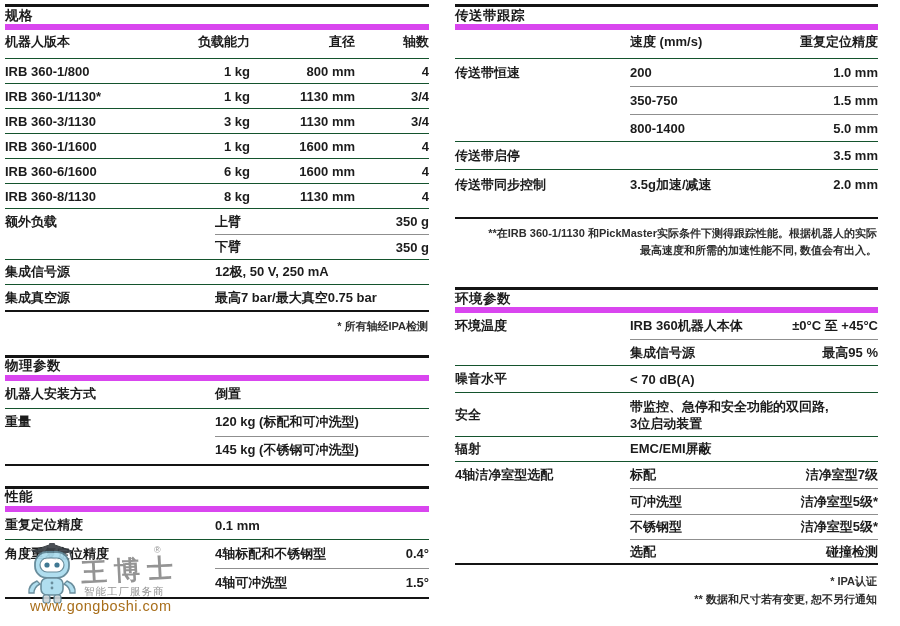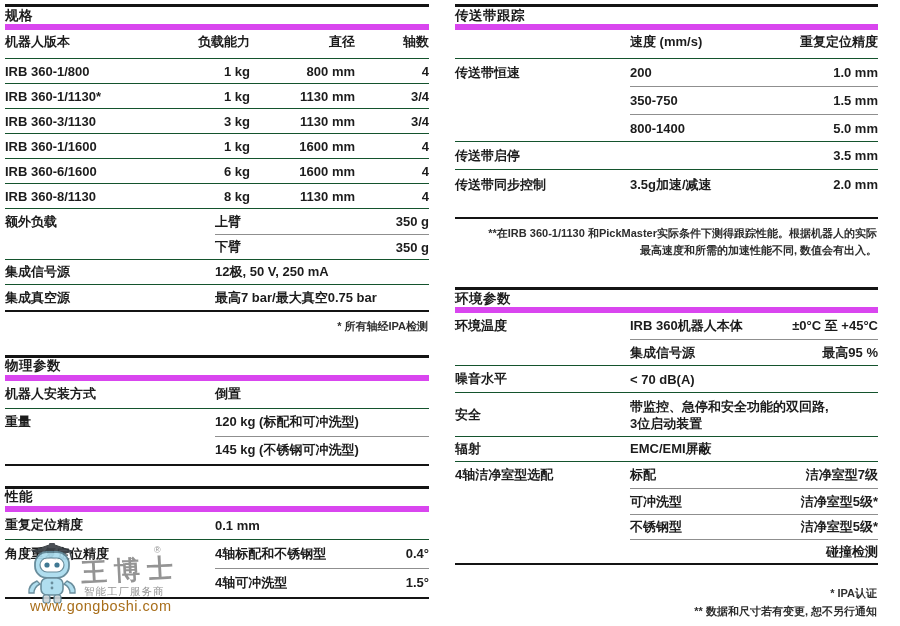--- a/index.html
+++ b/index.html
@@ -248,24 +248,25 @@
       </div>
       <div class="psep r"></div>
       <div class="row" style="height:24px">
         <span class="labr"></span>
         <span class="mid">不锈钢型</span>
         <span class="val">洁净室型5级*</span>
       </div>
       <div class="psep r"></div>
       <div class="row" style="height:23px">
         <span class="labr"></span>
+        <span class="mid">选配</span>
         <span class="val">碰撞检测</span>
       </div>
       <div class="endline"></div>
-      <div class="foot" style="padding-top:20px">* IPA认证</div>
+      <div class="foot" style="padding-top:8px">* IPA认证</div>
       <div class="foot" style="padding-top:1px">** 数据和尺寸若有变更, 恕不另行通知</div>
     </div>
   </div>
 
   <div class="watermark">
     <svg class="wm-bot" width="56" height="62" viewBox="0 0 56 62">
 
       <polygon points="26,1 46,8 26,15 6,8" fill="#3c4248" stroke="#2c3136" stroke-width="1"></polygon>
       <rect x="23" y="0" width="6" height="4" rx="1" fill="#3c4248"></rect>
       <line x1="44" y1="9" x2="46" y2="17" stroke="#3c4248" stroke-width="1.5"></line>

